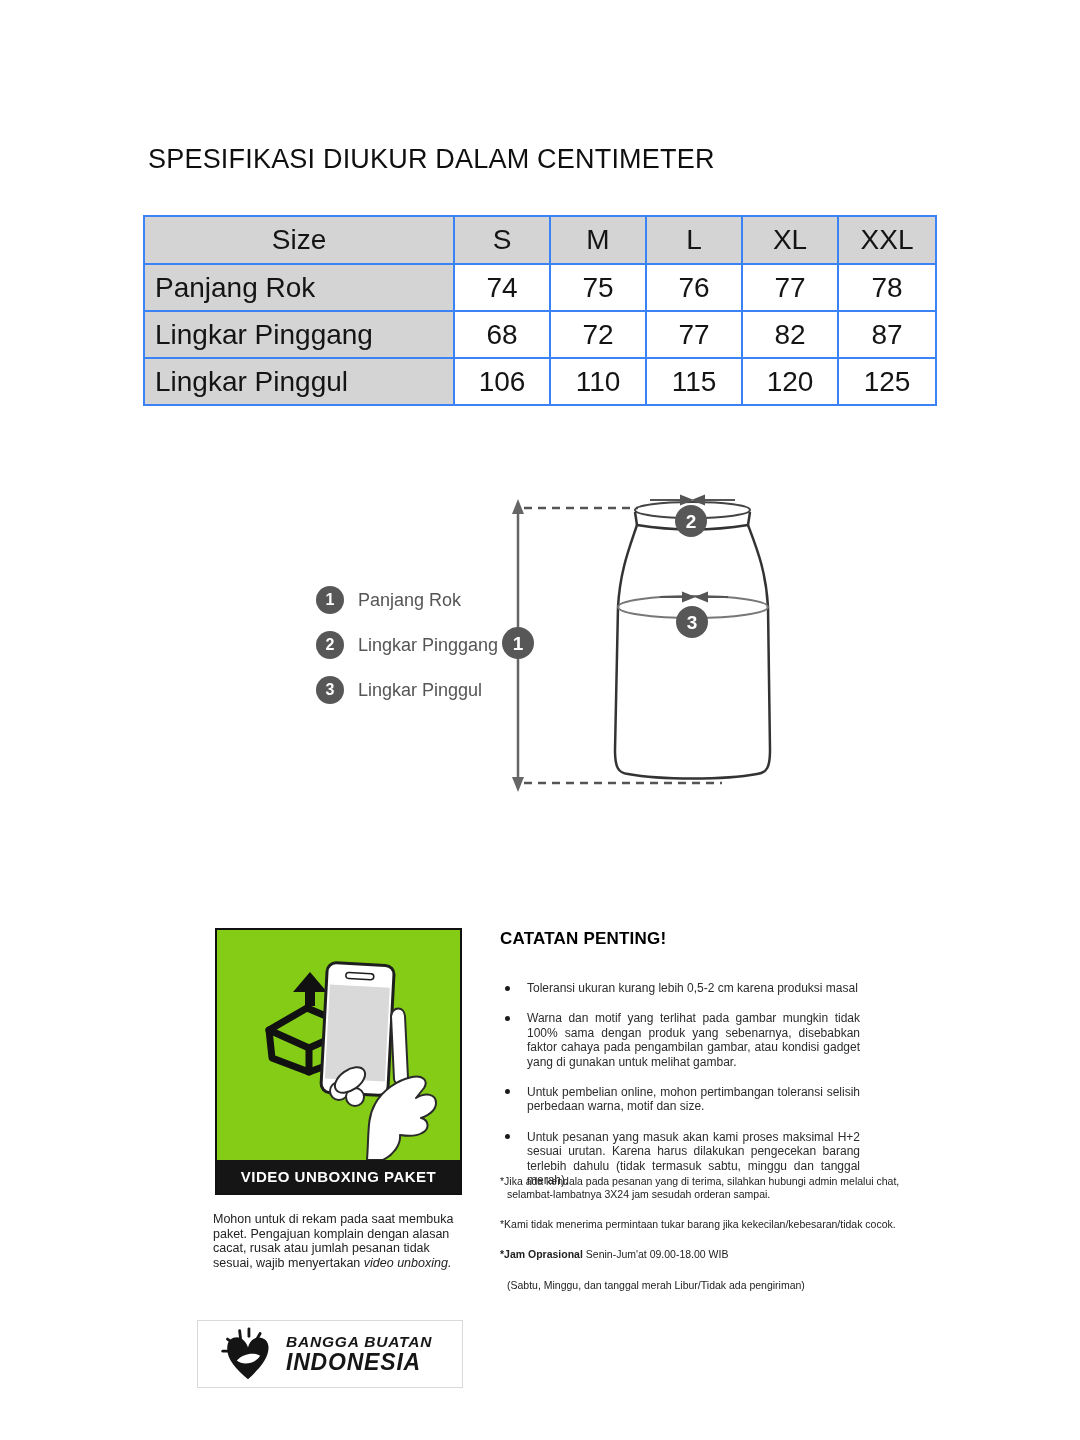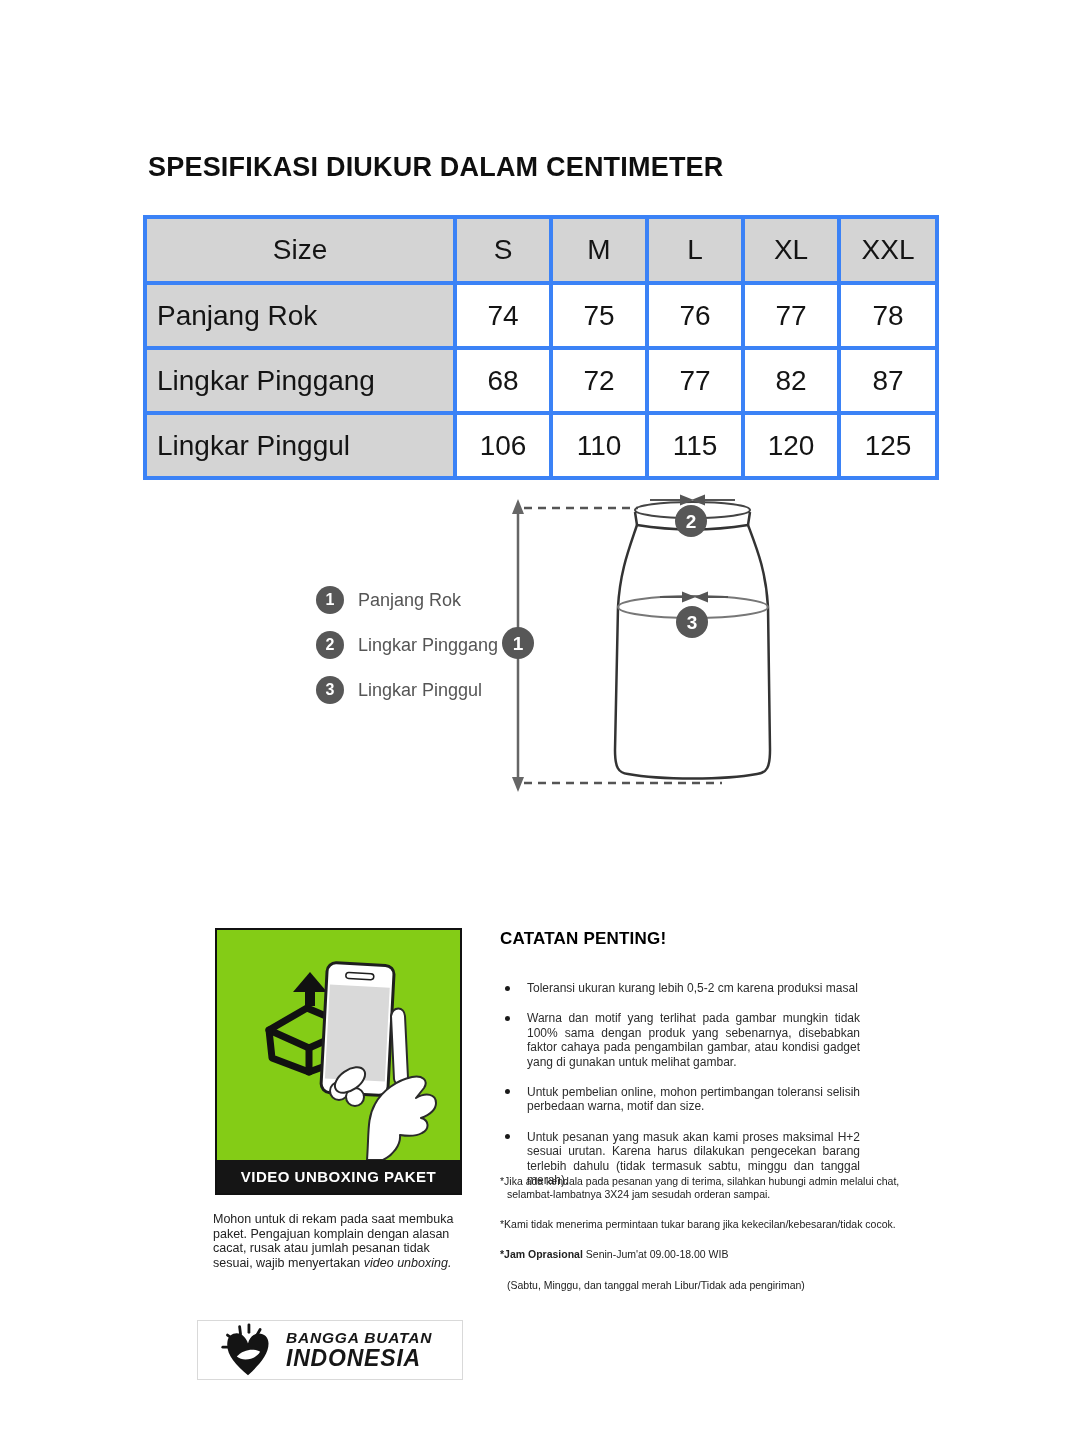--- a/index.html
+++ b/index.html
@@ -1,26 +1,26 @@
 <!DOCTYPE html>
 <html><head>
 <meta charset="utf-8">
 <style>
   html,body{margin:0;padding:0;background:#fff;}
   #canvas{
     position:relative;width:1080px;height:1440px;background:#fff;overflow:hidden;
     font-family:"Liberation Sans","DejaVu Sans",sans-serif;color:#111;
   }
   
-  .page-title{position:absolute;left:148px;top:152px;font-size:27px;font-weight:bold;
+  .page-title{position:absolute;left:148px;top:144px;font-size:27px;font-weight:normal;
     letter-spacing:.2px;color:#0f0f0f;}
   
   .size-table{position:absolute;left:143px;top:215px;width:792px;border-collapse:collapse;
     table-layout:fixed;font-size:28px;color:#141414;}
-  .size-table td,.size-table th{border:4px solid #3b82f6;padding:8px;font-weight:normal;}
+  .size-table td,.size-table th{border:2px solid #3b82f6;padding:0;font-weight:normal;}
   .size-table th{height:46px;background:#d4d4d4;text-align:center;}
   .size-table td{height:45px;text-align:center;background:#fff;}
   .size-table td.rowlabel{background:#d4d4d4;text-align:left;padding-left:10px;}
   
   .diagram-svg{position:absolute;left:480px;top:485px;}
   .legend{position:absolute;left:316px;top:586px;display:flex;flex-direction:column;gap:17px;}
   .legend-row{display:flex;align-items:center;}
   .legend-badge{width:28px;height:28px;border-radius:50%;background:#575757;color:#fff;
     font-size:16px;font-weight:bold;display:flex;align-items:center;justify-content:center;flex:0 0 28px;}
   .legend-label{margin-left:14px;font-size:18px;color:#555;}
@@ -41,21 +41,21 @@
   .bullet{position:relative;padding-left:27px;font-size:12px;line-height:1.2;
     color:#2c2c2c;text-align:justify;}
   .bullet .dot{position:absolute;left:5px;top:4.5px;width:5px;height:5px;border-radius:50%;
     background:#1a1a1a;}
   .footnotes{position:absolute;left:500px;top:1175px;width:412px;display:flex;
     flex-direction:column;gap:17px;font-size:10.5px;line-height:1.25;color:#222;}
   .fnote{padding-left:7px;text-indent:-7px;}
   .fnote-indent{padding-left:7px;text-indent:0;}
   .fnote b{font-weight:bold;}
   
-  .brand-box{position:absolute;left:197px;top:1320px;width:266px;height:60px;
+  .brand-box{position:absolute;left:197px;top:1320px;width:266px;height:68px;
     border:1px solid #d9d9d9;box-sizing:border-box;background:#fff;display:flex;align-items:center;}
   .brand-icon{margin-left:22px;flex:0 0 56px;}
   .brand-text{margin-left:10px;font-style:italic;color:#161616;}
   .brand-line1{font-size:15.5px;font-weight:bold;letter-spacing:.8px;}
   .brand-line2{font-size:23px;font-weight:bold;letter-spacing:.8px;margin-top:-2px;}
   
   .svg-badge-num{font-family:"Liberation Sans",sans-serif;font-size:19px;font-weight:bold;fill:#fff;}
 </style>
 </head>
 <body>

